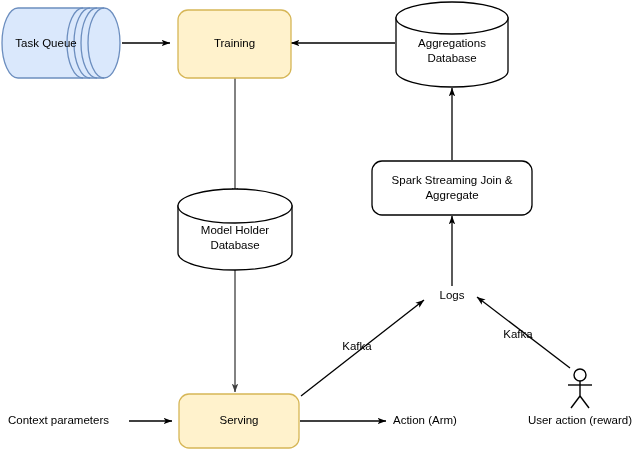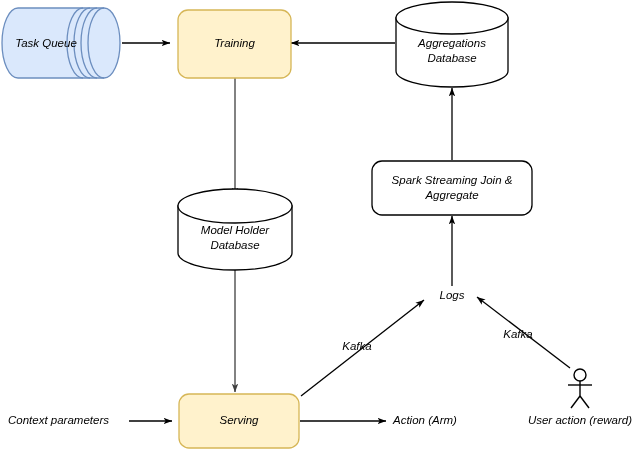--- a/index.html
+++ b/index.html
@@ -10,21 +10,20 @@
   body {
     width: 640px;
     height: 456px;
     font-family: "Liberation Sans", sans-serif;
     overflow: hidden;
   }
   #diagram-root {
     position: relative;
     width: 624px;
     height: 456px;
-    font-style: italic;
   }
   svg.canvas {
     position: absolute;
     top: 0;
     left: 0;
     width: 640px;
     height: 456px;
   }
   .node-label {
     font-family: "Liberation Sans", sans-serif;

